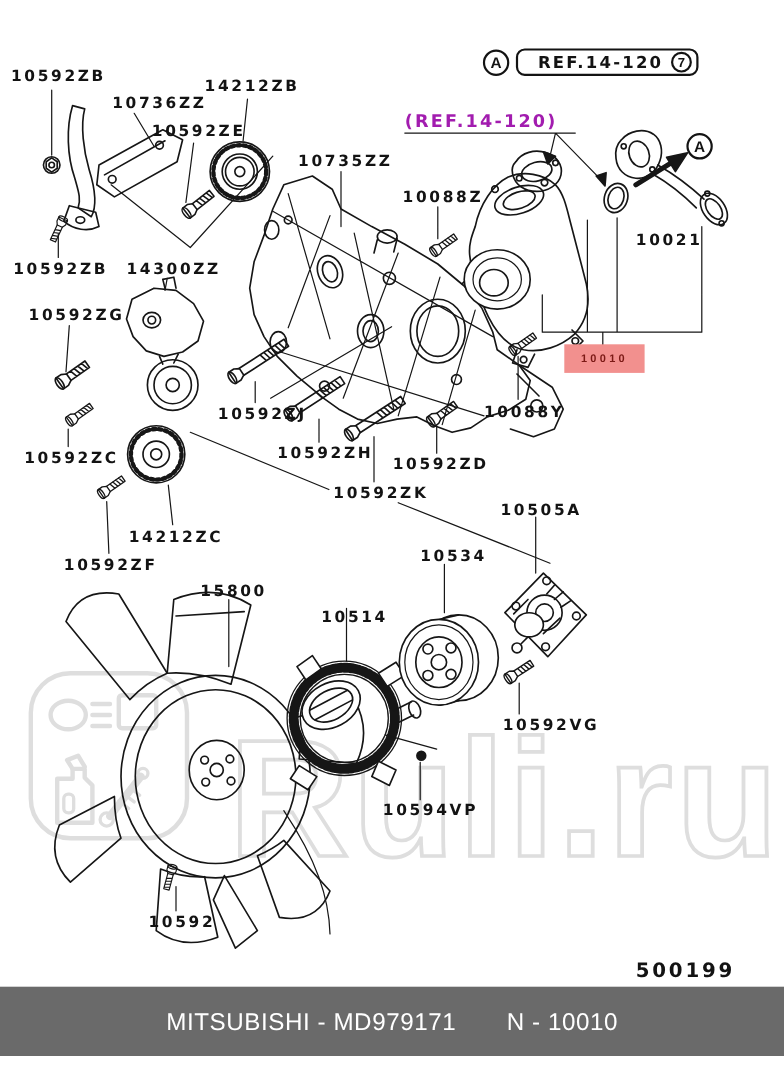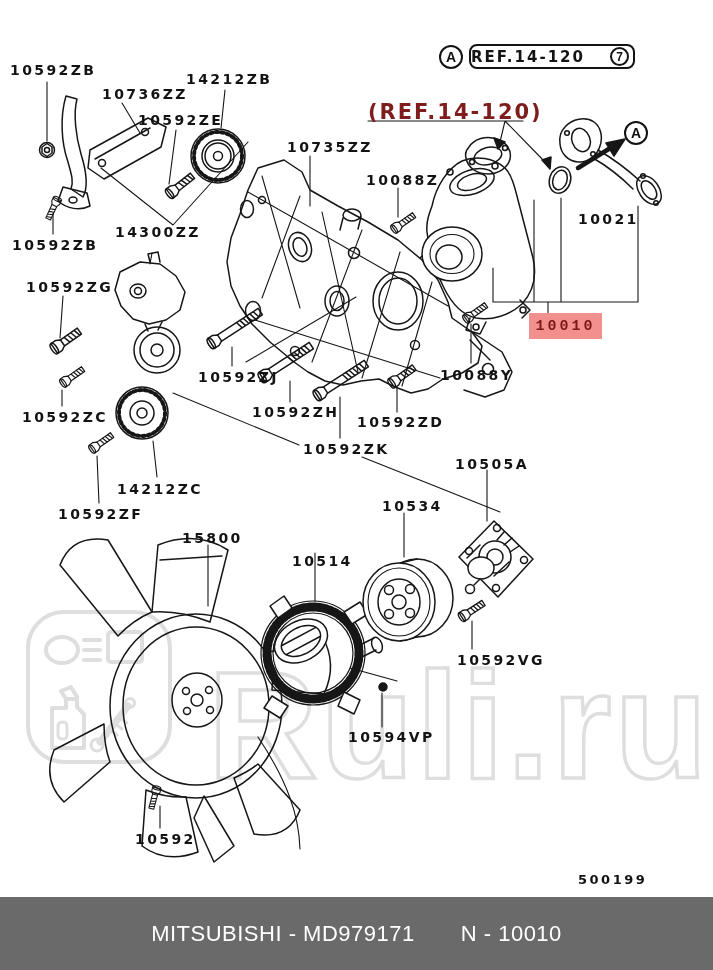--- a/index.html
+++ b/index.html
@@ -6,35 +6,35 @@
   .stage{position:relative;width:713px;height:970px;background:#fff;overflow:hidden;
          font-family:"Liberation Sans",sans-serif;}
   .artwork{position:absolute;left:0;top:0;}
   .plabel{position:absolute;font-weight:bold;font-size:14px;letter-spacing:2.4px;
           color:#131313;white-space:nowrap;font-family:"DejaVu Sans",sans-serif;}
   .marker-a{position:absolute;width:24px;height:24px;border:2.2px solid #131313;border-radius:50%;
             display:flex;align-items:center;justify-content:center;font-weight:bold;font-size:14px;
             color:#131313;box-sizing:border-box;background:#fff;}
   .ref-box{position:absolute;left:469px;top:44px;width:166px;height:25px;border:2.4px solid #131313;
            border-radius:8px;display:flex;align-items:center;justify-content:space-between;
-           padding:0 4px 0 0;box-sizing:border-box;background:#fff;}
+           padding:0 4px 0 18px;box-sizing:border-box;background:#fff;}
   .ref-box .ref-text{font-weight:bold;font-size:15px;letter-spacing:2px;color:#131313;
                      font-family:"DejaVu Sans",sans-serif;}
   .ref-box .circ-num{width:19px;height:19px;border:2px solid #131313;border-radius:50%;
                      display:flex;align-items:center;justify-content:center;font-weight:bold;
                      font-size:12px;color:#131313;box-sizing:border-box;}
-  .ref-inline{position:absolute;left:368px;top:100px;font-weight:bold;font-size:21px;
-              letter-spacing:2px;color:#7f1d1d;font-family:"DejaVu Sans",sans-serif;}
+  .ref-inline{position:absolute;left:368px;top:100px;font-weight:bold;font-size:16px;
+              letter-spacing:2px;color:#a21caf;font-family:"DejaVu Sans",sans-serif;}
   .highlight-label{position:absolute;left:513px;top:313px;width:73px;height:26px;
-                   background:#f2908e;color:#7c1a16;font-weight:bold;font-size:15px;
+                   background:#f2908e;color:#7c1a16;font-weight:bold;font-size:10px;
                    letter-spacing:3px;display:flex;align-items:center;justify-content:center;
-                   font-family:Liberation Mono, monospace;margin-left:16px;}
-  .drawing-code{position:absolute;left:578px;top:872px;font-weight:bold;font-size:13px;
+                   font-family:Liberation Sans, sans-serif;}
+  .drawing-code{position:absolute;left:578px;top:872px;font-weight:bold;font-size:18px;
                 letter-spacing:2.5px;color:#131313;font-family:"DejaVu Sans",sans-serif;}
-  .footer{position:absolute;left:0;top:897px;width:713px;height:73px;background:#6a6a6a;
+  .footer{position:absolute;left:0;top:897px;width:713px;height:63px;background:#6a6a6a;
           display:flex;align-items:center;justify-content:center;gap:46px;}
   .footer span{color:#fff;font-size:22px;letter-spacing:0.5px;}
 </style>
 </head>
 <body>
 
 <div class="stage">
 
   <svg class="artwork" width="713" height="970" viewBox="0 0 713 970">
     <defs>
@@ -290,25 +290,25 @@
   </div>
   <div class="ref-inline">(REF.14-120)</div>
   <div class="marker-a" style="left:624px;top:121px">
     <span>A</span>
   </div>
 
   <div class="plabel" style="left:10px;top:62px">10592ZB</div>
   <div class="plabel" style="left:102px;top:86px">10736ZZ</div>
   <div class="plabel" style="left:186px;top:71px">14212ZB</div>
   <div class="plabel" style="left:138px;top:112px">10592ZE</div>
-  <div class="plabel" style="left:287px;top:139px">10735ZZ</div>
+  <div class="plabel" style="left:271px;top:139px">10735ZZ</div>
   <div class="plabel" style="left:366px;top:172px">10088Z</div>
   <div class="plabel" style="left:578px;top:211px">10021</div>
   <div class="plabel" style="left:12px;top:237px">10592ZB</div>
-  <div class="plabel" style="left:115px;top:224px">14300ZZ</div>
+  <div class="plabel" style="left:115px;top:237px">14300ZZ</div>
   <div class="plabel" style="left:26px;top:279px">10592ZG</div>
   <div class="plabel" style="left:22px;top:409px">10592ZC</div>
   <div class="plabel" style="left:117px;top:481px">14212ZC</div>
   <div class="plabel" style="left:58px;top:506px">10592ZF</div>
   <div class="plabel" style="left:198px;top:369px">10592ZJ</div>
   <div class="plabel" style="left:252px;top:404px">10592ZH</div>
   <div class="plabel" style="left:357px;top:414px">10592ZD</div>
   <div class="plabel" style="left:303px;top:441px">10592ZK</div>
   <div class="plabel" style="left:440px;top:367px">10088Y</div>
   <div class="plabel" style="left:455px;top:456px">10505A</div>

